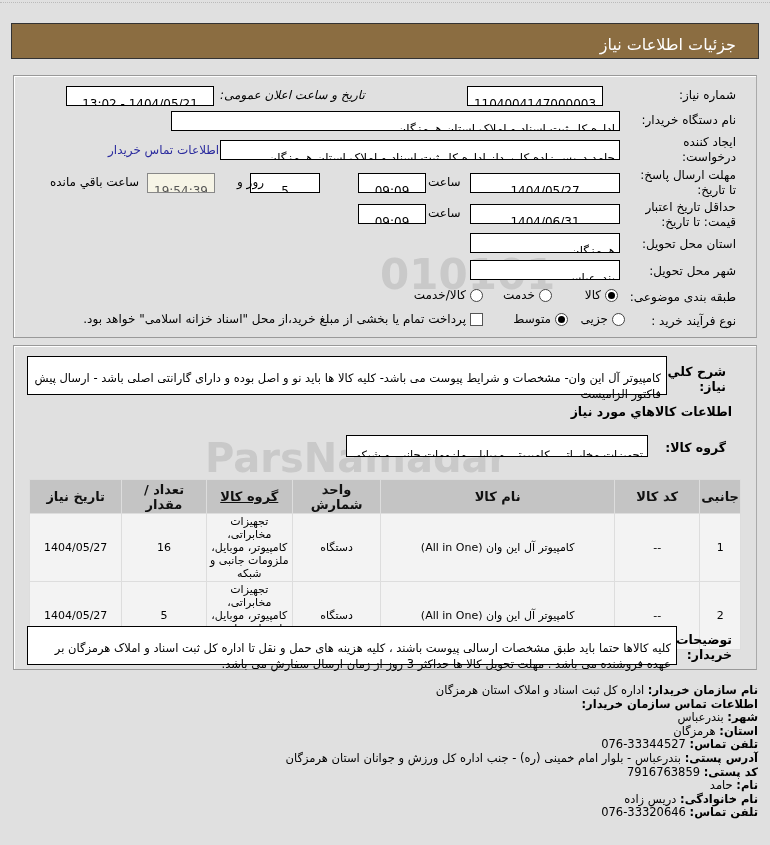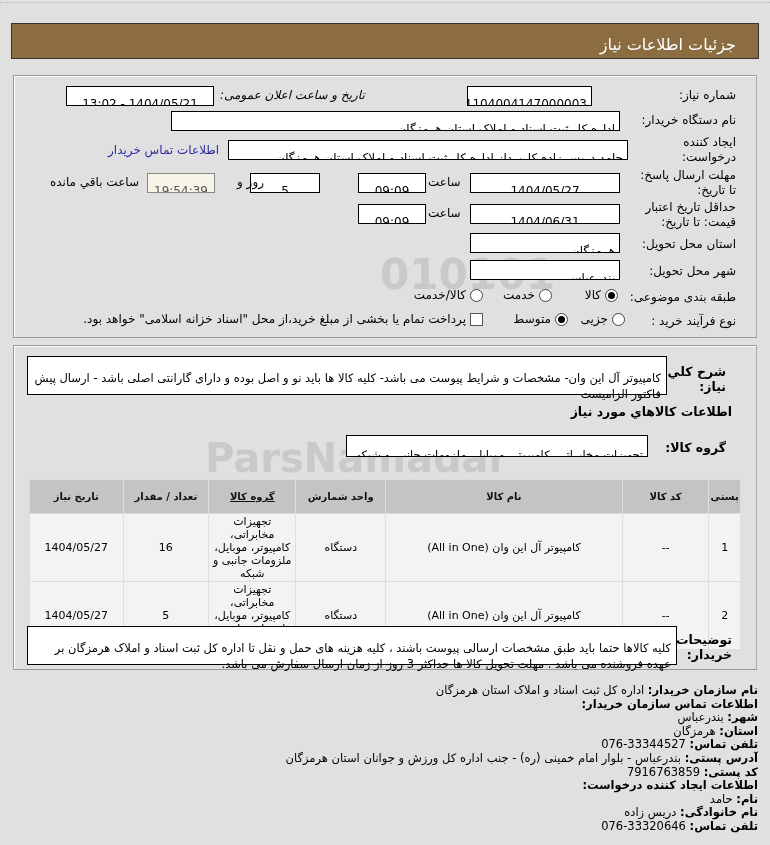--- a/index.html
+++ b/index.html
@@ -51,21 +51,21 @@
   .multi {
     position: absolute; background: #fff; border: 1px solid #000;
     padding: 13px 5px; line-height: 16px; font-size: 11.5px;
   }
   table.items {
     position: absolute; left: 29px; top: 479px; width: 712px;
     border-collapse: collapse; font-size: 11px;
   }
   table.items th {
     background: #c4c4c4; border: 1px solid #ddd; height: 34px; font-weight: bold;
-    font-size: 10px; color: #111;
+    font-size: 13px; color: #111;
   }
   table.items td {
     background: #f3f3f3; border: 1px solid #ddd; text-align: center; vertical-align: middle;
     height: 56px; line-height: 13px; padding: 1px 2px;
   }
   .contact { position: absolute; right: 12px; top: 684px; width: 560px; text-align: right; font-size: 11.5px; line-height: 13.6px; }
   .contact .row { white-space: nowrap; }
   .contact .k { font-weight: bold; }
   .watermark {
     position: absolute; pointer-events: none; color: rgba(120,120,120,0.22);
@@ -81,30 +81,30 @@
   <span class="header-title">جزئیات اطلاعات نیاز</span>
 </div>
 
 <div class="watermark" style="left:380px; top:250px; font-size:42px;">010101</div>
 <div class="watermark" style="left:205px; top:435px; font-size:40px;">ParsNamadar</div>
 <div class="watermark" style="left:290px; top:540px; font-size:46px; font-weight:normal;">۰۲۱-۸۸۳۴۹۶۷۰-۵</div>
 
 <div class="fieldset fs1"></div>
 
 <span class="lbl" style="right:34px; top:88px;">شماره نیاز:</span>
-<div class="box center" style="left:467px; top:86px; width:125px;text-decoration:underline;">1104004147000003</div>
+<div class="box center" style="left:467px; top:86px; width:136px;text-decoration:underline;">1104004147000003</div>
 <span class="lbl" style="left:220px; top:88px;font-style:italic;">تاریخ و ساعت اعلان عمومی:</span>
 <div class="box center" style="left:66px; top:86px; width:148px;">1404/05/21 - 13:02</div>
 
 <span class="lbl" style="right:34px; top:113px;">نام دستگاه خریدار:</span>
 <div class="box" style="left:171px; top:111px; width:449px; direction:rtl;">اداره کل ثبت اسناد و املاک استان هرمزگان</div>
 
 <span class="lbl" style="right:34px; top:135px;">ایجاد کننده</span>
 <span class="lbl" style="right:34px; top:150px;">درخواست:</span>
-<div class="box" style="left:228px; top:140px; width:400px; direction:rtl;">حامد دریس زاده کارپرداز اداره کل ثبت اسناد و املاک استان هرمزگان</div>
+<div class="box" style="left:220px; top:140px; width:400px; direction:rtl;">حامد دریس زاده کارپرداز اداره کل ثبت اسناد و املاک استان هرمزگان</div>
 <span class="lbl link" style="left:108px; top:143px;">اطلاعات تماس خریدار</span>
 
 <span class="lbl" style="right:34px; top:168px;">مهلت ارسال پاسخ:</span>
 <span class="lbl" style="right:34px; top:183px;">تا تاریخ:</span>
 <div class="box center" style="left:470px; top:173px; width:150px;">1404/05/27</div>
 <span class="lbl" style="left:428px; top:175px;">ساعت</span>
 <div class="box center" style="left:358px; top:173px; width:68px;">09:09</div>
 <div class="box center" style="left:250px; top:173px; width:70px;">5</div>
 <span class="lbl" style="left:237px; top:175px;">روز و</span>
 <div class="box center remain" style="left:147px; top:173px; width:68px;">19:54:39</div>
@@ -157,21 +157,21 @@
 <div class="multi" style="left:27px; top:356px; width:640px; height:39px;">کامپیوتر آل این وان- مشخصات و شرایط پیوست می باشد- کلیه کالا ها باید نو و اصل بوده و دارای گارانتی اصلی باشد - ارسال پیش فاکتور الزامیست</div>
 
 <span class="lbl bold" style="right:38px; top:404px; font-size:12.5px;">اطلاعات كالاهاي مورد نياز</span>
 
 <span class="lbl bold" style="right:44px; top:440px; font-size:12.5px;">گروه کالا:</span>
 <div class="box" style="left:346px; top:435px; width:302px; height:22px; line-height:20px; direction:rtl; font-size:11.5px;">تجهیزات مخابراتی، کامپیوتر، موبایل، ملزومات جانبی و شبکه</div>
 
 <table class="items">
   <thead>
     <tr>
-      <th style="width:28px;">پستی</th>
+      <th style="width:28px;">جانبی</th>
       <th style="width:85px;">کد کالا</th>
       <th style="width:233px;">نام کالا</th>
       <th style="width:88px;">واحد شمارش</th>
       <th style="width:86px;text-decoration:underline;">گروه کالا</th>
       <th style="width:84px;">تعداد / مقدار</th>
       <th style="width:92px;">تاریخ نیاز</th>
     </tr>
   </thead>
   <tbody>
     <tr>
@@ -200,17 +200,16 @@
 <div class="multi" style="left:27px; top:626px; width:650px; height:39px;">کلیه کالاها حتما باید طبق مشخصات ارسالی پیوست باشند ، کلیه هزینه های حمل و نقل تا اداره کل ثبت اسناد و املاک هرمزگان بر عهده فروشنده می باشد . مهلت تحویل کالا ها حداکثر 3 روز از زمان ارسال سفارش می باشد.</div>
 
 <div class="contact">
   <div class="row"><span class="k">نام سازمان خریدار:</span> <span>اداره کل ثبت اسناد و املاک استان هرمزگان</span></div>
   <div class="row k">اطلاعات تماس سازمان خریدار:</div>
   <div class="row"><span class="k">شهر:</span> <span>بندرعباس</span></div>
   <div class="row"><span class="k">استان:</span> <span>هرمزگان</span></div>
   <div class="row"><span class="k">تلفن تماس:</span> <span>33344527-076</span></div>
   <div class="row"><span class="k">آدرس پستی:</span> <span>بندرعباس - بلوار امام خمینی (ره) - جنب اداره کل ورزش و جوانان استان هرمزگان</span></div>
   <div class="row"><span class="k">کد پستی:</span> <span>7916763859</span></div>
-  <div class="row k">اطلاعات ایجاد کننده درخواست:</div>
   <div class="row"><span class="k">نام:</span> <span>حامد</span></div>
   <div class="row"><span class="k">نام خانوادگی:</span> <span>دریس زاده</span></div>
   <div class="row"><span class="k">تلفن تماس:</span> <span>33320646-076</span></div>
 </div>
 
 </body></html>

